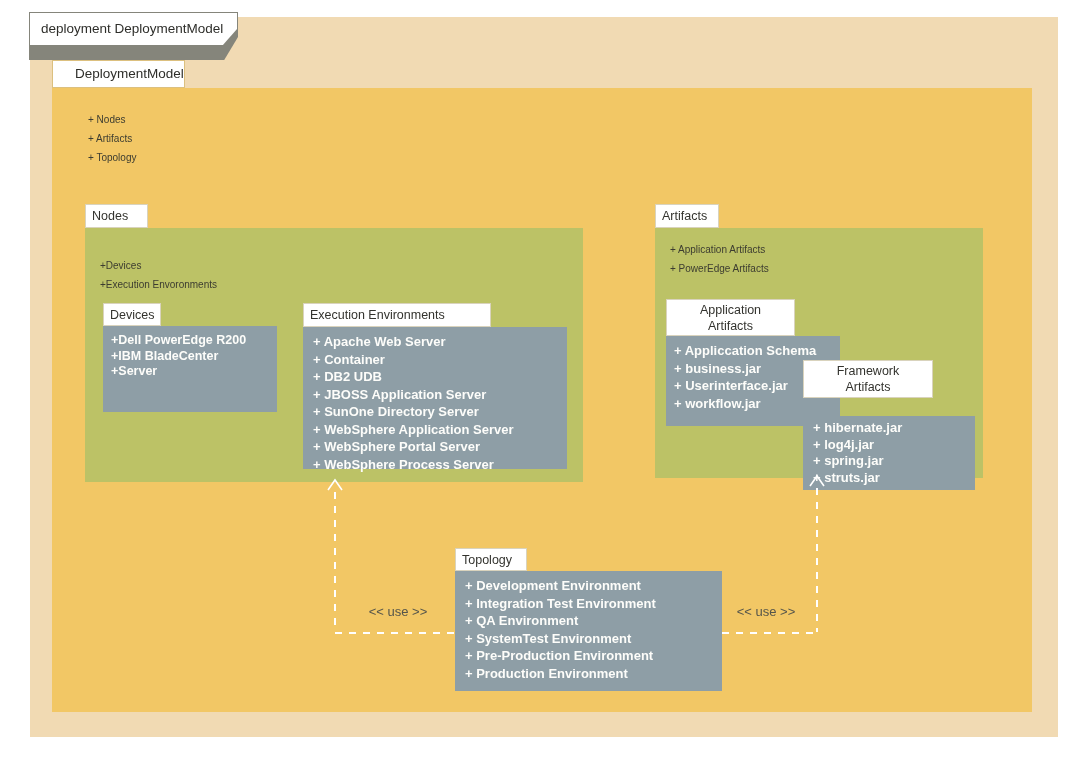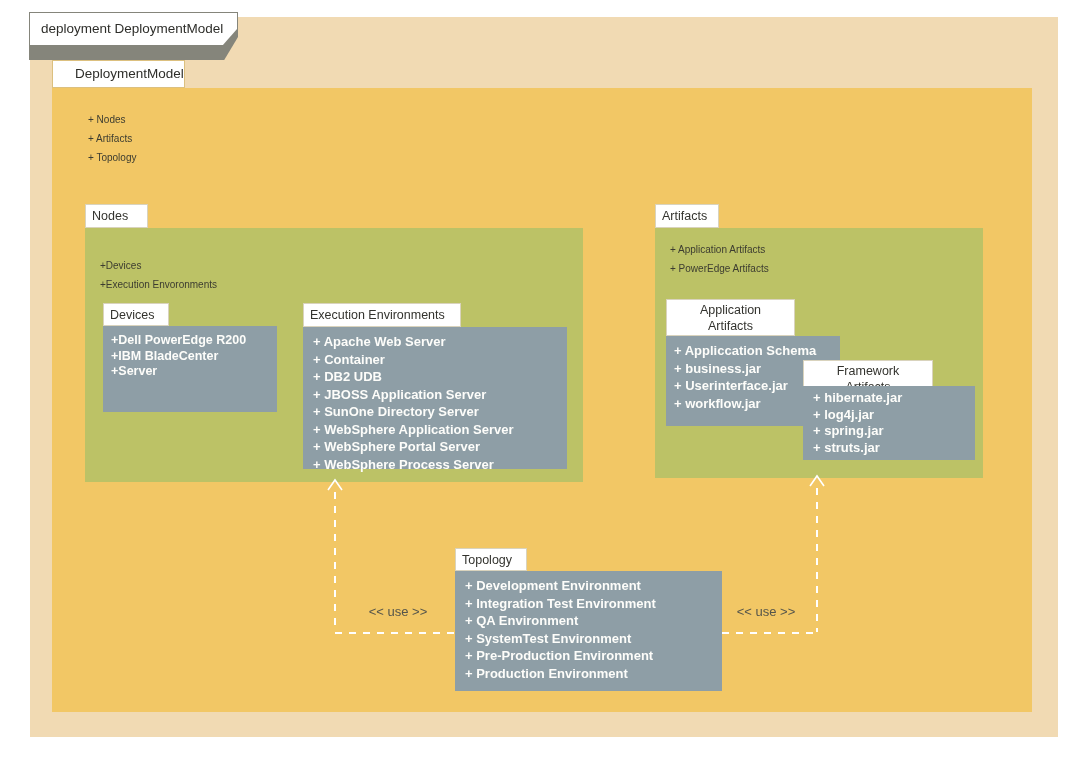--- a/index.html
+++ b/index.html
@@ -63,28 +63,28 @@
     <div>+ Topology</div>
   </div>
 
   <div class="abs shape-tab" style="left:85px;top:204px;width:63px;height:24px;">Nodes</div>
   <div class="abs green-box" style="left:85px;top:228px;width:498px;height:254px;"></div>
   <div class="abs dark-lines" style="left:100px;top:240px;margin-top:16px;">
     <div>+Devices</div>
     <div>+Execution Envoronments</div>
   </div>
 
-  <div class="abs shape-tab" style="left:103px;top:303px;width:66px;height:23px;">Devices</div>
+  <div class="abs shape-tab" style="left:103px;top:303px;width:58px;height:23px;">Devices</div>
   <div class="abs gray-box white-lines dev" style="left:103px;top:326px;width:174px;height:86px;padding:7px 0 0 8px;box-sizing:border-box;">
     <div>+Dell PowerEdge R200</div>
     <div>+IBM BladeCenter</div>
     <div>+Server</div>
   </div>
 
-  <div class="abs shape-tab" style="left:303px;top:303px;width:158px;height:24px;">Execution Environments</div>
+  <div class="abs shape-tab" style="left:303px;top:303px;width:188px;height:24px;">Execution Environments</div>
   <div class="abs gray-box white-lines" style="left:303px;top:327px;width:264px;height:142px;padding:6px 16px 0 10px;box-sizing:border-box;">
     <div>+ Apache Web Server</div>
     <div>+ Container</div>
     <div>+ DB2 UDB</div>
     <div>+ JBOSS Application Server</div>
     <div>+ SunOne Directory Server</div>
     <div>+ WebSphere Application Server</div>
     <div>+ WebSphere Portal Server</div>
     <div>+ WebSphere Process Server</div>
   </div>
@@ -104,21 +104,21 @@
     <div>+ Appliccation Schema</div>
     <div>+ business.jar</div>
     <div>+ Userinterface.jar</div>
     <div>+ workflow.jar</div>
   </div>
 
   <div class="abs shape-tab centered" style="left:803px;top:360px;width:130px;height:38px;">
     <div>Framework</div>
     <div>Artifacts</div>
   </div>
-  <div class="abs gray-box white-lines tight" style="left:803px;top:386px;width:172px;height:74px;padding:4px 0 0 10px;box-sizing:border-box;">
+  <div class="abs gray-box white-lines tight" style="left:803px;top:416px;width:172px;height:74px;padding:4px 0 0 10px;box-sizing:border-box;">
     <div>+ hibernate.jar</div>
     <div>+ log4j.jar</div>
     <div>+ spring.jar</div>
     <div>+ struts.jar</div>
   </div>
 
   <div class="abs shape-tab" style="left:455px;top:548px;width:72px;height:23px;">Topology</div>
   <div class="abs gray-box white-lines" style="left:455px;top:571px;width:267px;height:120px;padding:6px 0 0 10px;box-sizing:border-box;">
     <div>+ Development Environment</div>
     <div>+ Integration Test Environment</div>

